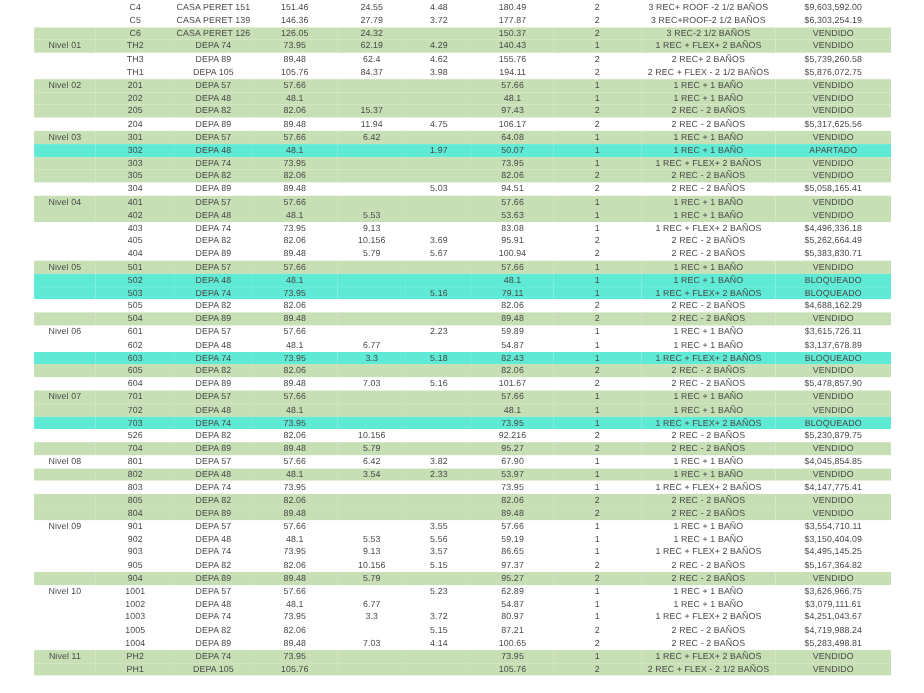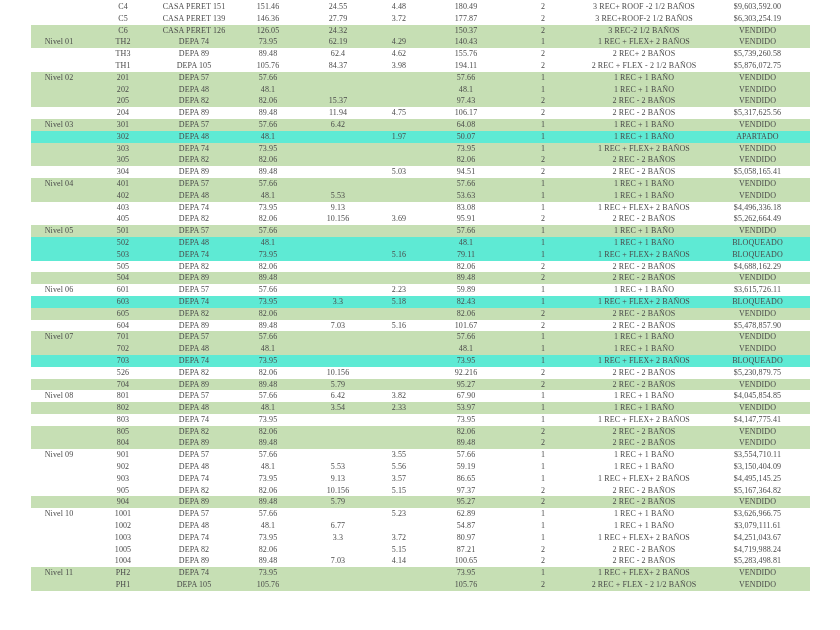--- a/index.html
+++ b/index.html
@@ -10,21 +10,20 @@
   body {
     width: 840px;
     height: 630px;
     overflow: hidden;
     font-family: "Liberation Sans", sans-serif;
   }
   .sheet {
     position: relative;
     width: 840px;
     height: 630px;
-    font-family: Liberation Serif, serif;
   }
   table.inventory {
     border-collapse: collapse;
     table-layout: fixed;
     margin-left: 31px;
     margin-top: 1px;
     font-size: 8px;
     color: #4a4a4a;
     width: 779px;
   }
@@ -282,20 +281,32 @@
           <td>405</td>
           <td>DEPA 82</td>
           <td>82.06</td>
           <td>10.156</td>
           <td>3.69</td>
           <td>95.91</td>
           <td>2</td>
           <td>2 REC - 2 BAÑOS</td>
           <td>$5,262,664.49</td>
         </tr>
+        <tr class="bg-white">
+          <td></td>
+          <td>404</td>
+          <td>DEPA 89</td>
+          <td>89.48</td>
+          <td>5.79</td>
+          <td>5.67</td>
+          <td>100.94</td>
+          <td>2</td>
+          <td>2 REC - 2 BAÑOS</td>
+          <td>$5,383,830.71</td>
+        </tr>
         <tr class="bg-green">
           <td>Nivel 05</td>
           <td>501</td>
           <td>DEPA 57</td>
           <td>57.66</td>
           <td></td>
           <td></td>
           <td>57.66</td>
           <td>1</td>
           <td>1 REC + 1 BAÑO</td>
@@ -353,20 +364,32 @@
           <td>Nivel 06</td>
           <td>601</td>
           <td>DEPA 57</td>
           <td>57.66</td>
           <td></td>
           <td>2.23</td>
           <td>59.89</td>
           <td>1</td>
           <td>1 REC + 1 BAÑO</td>
           <td>$3,615,726.11</td>
+        </tr>
+        <tr class="bg-white">
+          <td></td>
+          <td>602</td>
+          <td>DEPA 48</td>
+          <td>48.1</td>
+          <td>6.77</td>
+          <td></td>
+          <td>54.87</td>
+          <td>1</td>
+          <td>1 REC + 1 BAÑO</td>
+          <td>$3,137,678.89</td>
         </tr>
         <tr class="bg-gray">
           <td></td>
           <td>603</td>
           <td>DEPA 74</td>
           <td>73.95</td>
           <td>3.3</td>
           <td>5.18</td>
           <td>82.43</td>
           <td>1</td>

